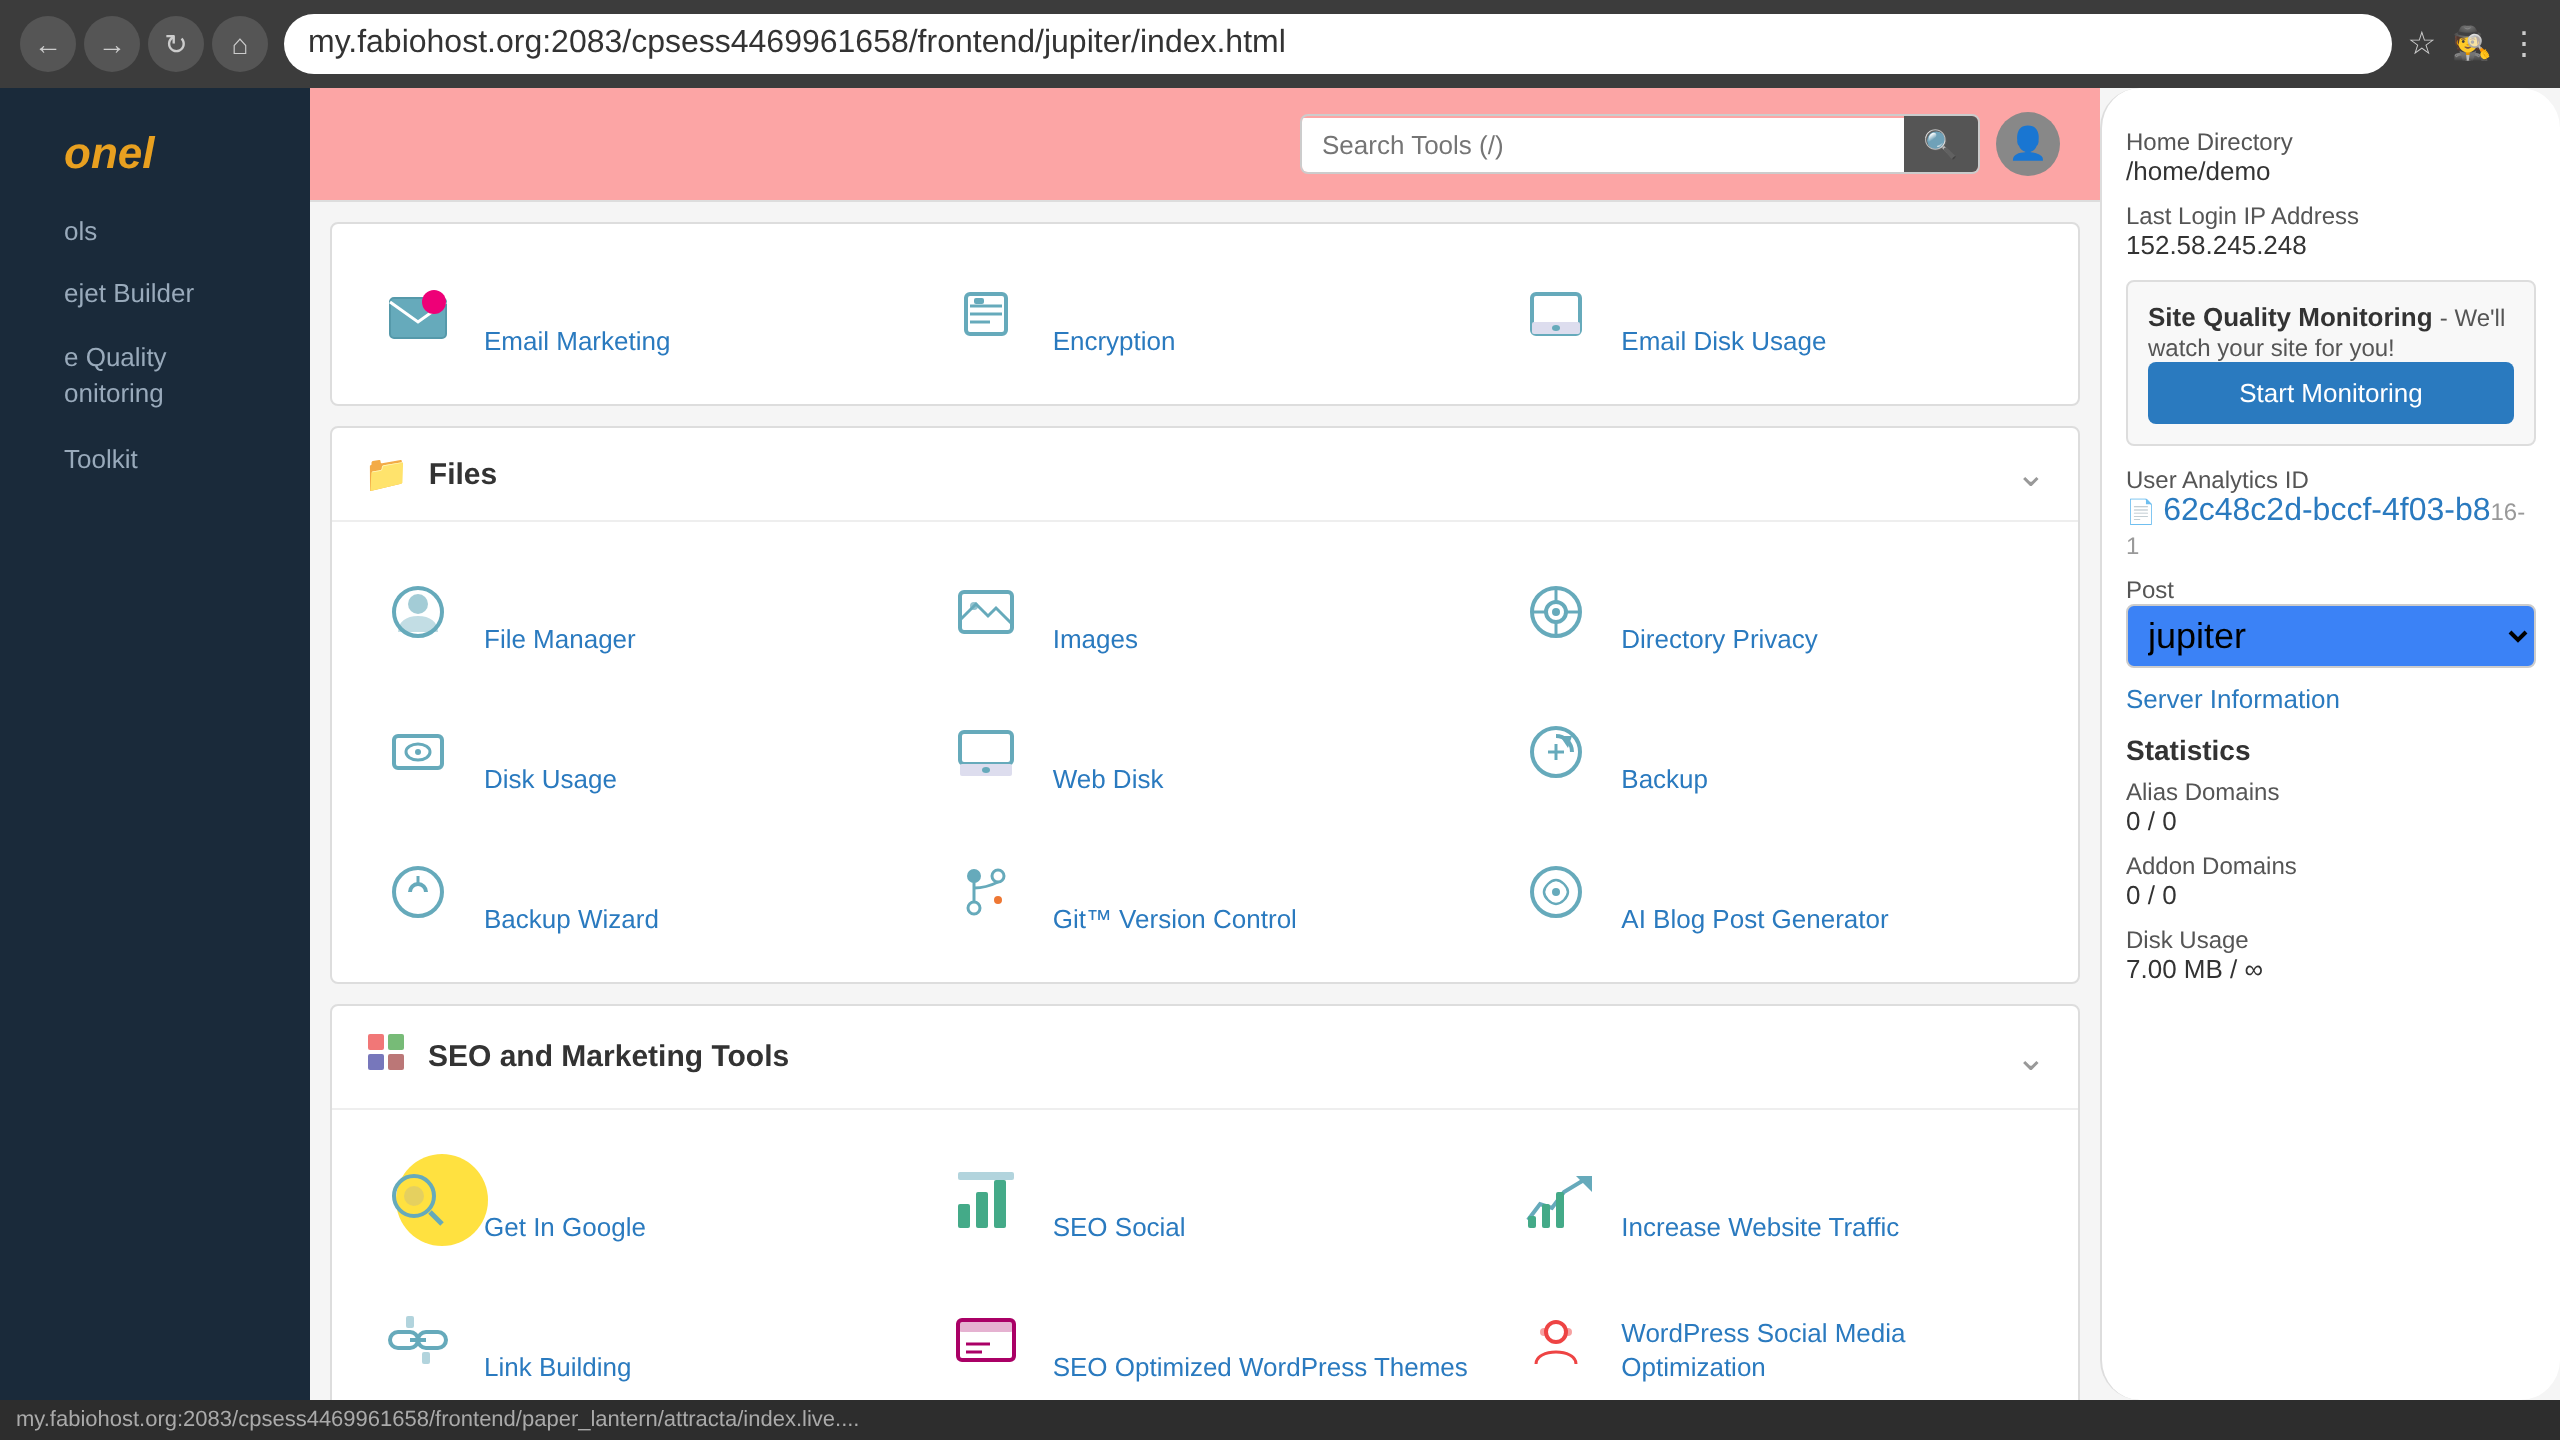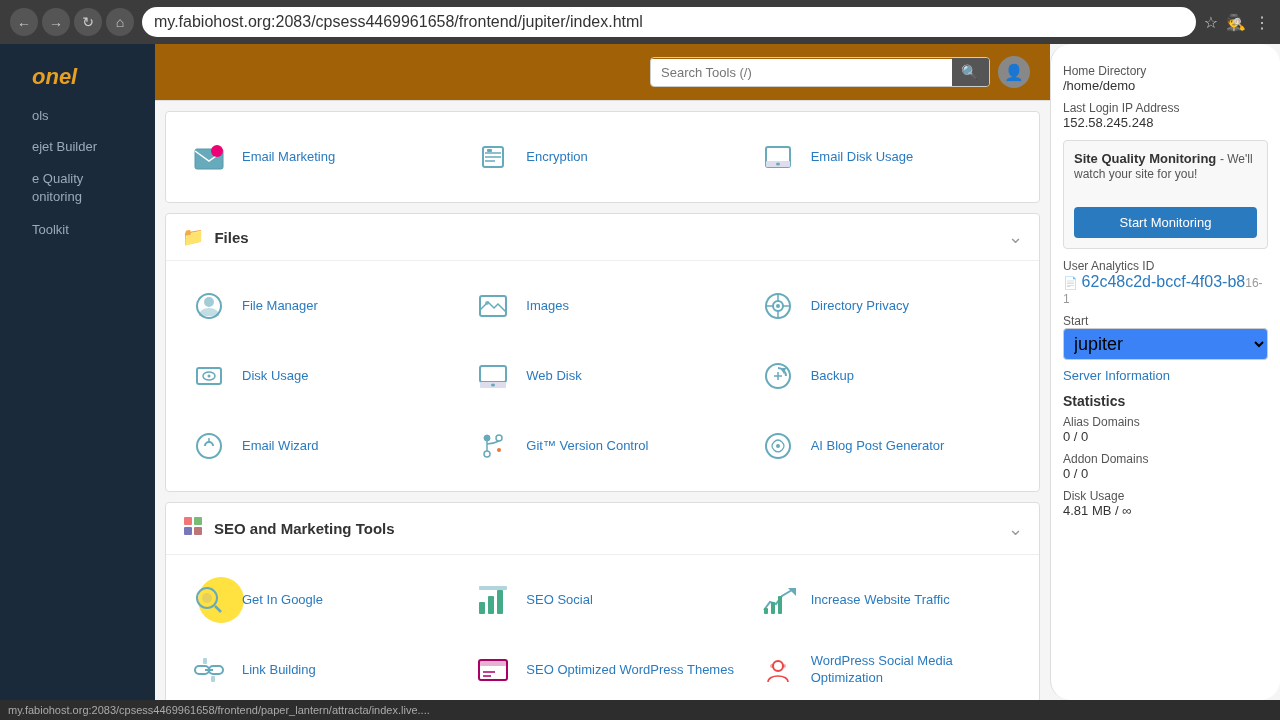--- a/index.html
+++ b/index.html
@@ -95,21 +95,21 @@
     }
 
     .content-area {
       flex: 1;
       padding: 0;
       overflow-y: auto;
     }
 
     
     .search-bar-area {
-      background: #a16207;
+      background: #fca5a5;
       padding: 12px 20px;
       display: flex;
       justify-content: flex-end;
       align-items: center;
       gap: 8px;
       border-bottom: 1px solid #ddd;
     }
     .search-input-wrap {
       display: flex;
       align-items: center;
@@ -173,21 +173,21 @@
 
     
     .tools-grid {
       display: grid;
       grid-template-columns: repeat(3, 1fr);
       padding: 10px;
       gap: 0;
     }
     .tool-item {
       display: flex;
-      align-items: center;
+      align-items: flex-end;
       gap: 10px;
       padding: 12px 10px;
       cursor: pointer;
       text-decoration: none;
     }
     .tool-icon {
       width: 46px; height: 46px;
       display: flex; align-items: center; justify-content: center;
       flex-shrink: 0;
     }
@@ -238,21 +238,21 @@
     }
     .start-monitoring-btn {
       background: #2a7abf;
       color: white;
       border: none;
       border-radius: 4px;
       padding: 8px;
       width: 100%;
       cursor: pointer;
       font-size: 13px;
-      margin-top: 26px;
+      margin-top: 0;
     }
     .analytics-id {
       font-size: 16px;
       color: #2a7abf;
       word-break: break-all;
     }
     .server-info-link {
       color: #2a7abf;
       text-decoration: none;
       font-size: 13px;
@@ -438,21 +438,21 @@
             <span class="tool-label">Backup</span>
           </div>
           <div class="tool-item">
             <div class="tool-icon">
               <svg viewBox="0 0 36 36" fill="none" xmlns="http://www.w3.org/2000/svg">
                 <circle cx="18" cy="18" r="12" fill="none" stroke="#6ab" stroke-width="2"></circle>
                 <path d="M14 18 a4 4 0 0 1 8 0" stroke="#6ab" stroke-width="2" fill="none"></path>
                 <line x1="18" y1="10" x2="18" y2="14" stroke="#6ab" stroke-width="1.5"></line>
               </svg>
             </div>
-            <span class="tool-label">Email Wizard</span>
+            <span class="tool-label">Backup Wizard</span>
           </div>
           <div class="tool-item">
             <div class="tool-icon">
               <svg viewBox="0 0 36 36" fill="none" xmlns="http://www.w3.org/2000/svg">
                 <circle cx="12" cy="10" r="3" fill="#6ab" stroke="#6ab" stroke-width="1"></circle>
                 <circle cx="24" cy="10" r="3" fill="none" stroke="#6ab" stroke-width="1.5"></circle>
                 <circle cx="12" cy="26" r="3" fill="none" stroke="#6ab" stroke-width="1.5"></circle>
                 <line x1="12" y1="13" x2="12" y2="23" stroke="#6ab" stroke-width="1.5"></line>
                 <path d="M12 16 Q18 16 24 13" stroke="#6ab" stroke-width="1.5" fill="none"></path>
                 <circle cx="24" cy="22" r="2" fill="#e73"></circle>
@@ -574,42 +574,42 @@
         <span class="monitoring-desc">- We'll watch your site for you!</span>
         <button class="start-monitoring-btn">Start Monitoring</button>
       </div>
 
       <div class="right-panel-label">User Analytics ID</div>
       <div class="right-panel-value">
         <span style="font-size:12px; color:#555;">📄</span>
         <span class="analytics-id" style="display:inline">62c48c2d-bccf-4f03-b8</span><span style="font-size:12px; color:#999;">16-1</span>
       </div>
 
-      <div class="right-panel-label" style="margin-top:6px;">Start</div>
+      <div class="right-panel-label" style="margin-top:6px;">Post</div>
       <select class="theme-select">
         <option>jupiter</option>
       </select>
 
       <a class="server-info-link">Server Information</a>
 
       <div class="stats-title">Statistics</div>
 
       <div class="stat-row">
         <div class="stat-label">Alias Domains</div>
         <div class="stat-value">0 / 0</div>
       </div>
 
       <div class="stat-row">
         <div class="stat-label">Addon Domains</div>
         <div class="stat-value">0 / 0</div>
       </div>
 
       <div class="stat-row">
         <div class="stat-label">Disk Usage</div>
-        <div class="stat-value">4.81 MB / ∞</div>
+        <div class="stat-value">7.00 MB / ∞</div>
       </div>
     </div>
 
   </div>
 
 </div>
 
 <div class="status-bar">
   <span>my.fabiohost.org:2083/cpsess4469961658/frontend/paper_lantern/attracta/index.live....</span>
 </div>

